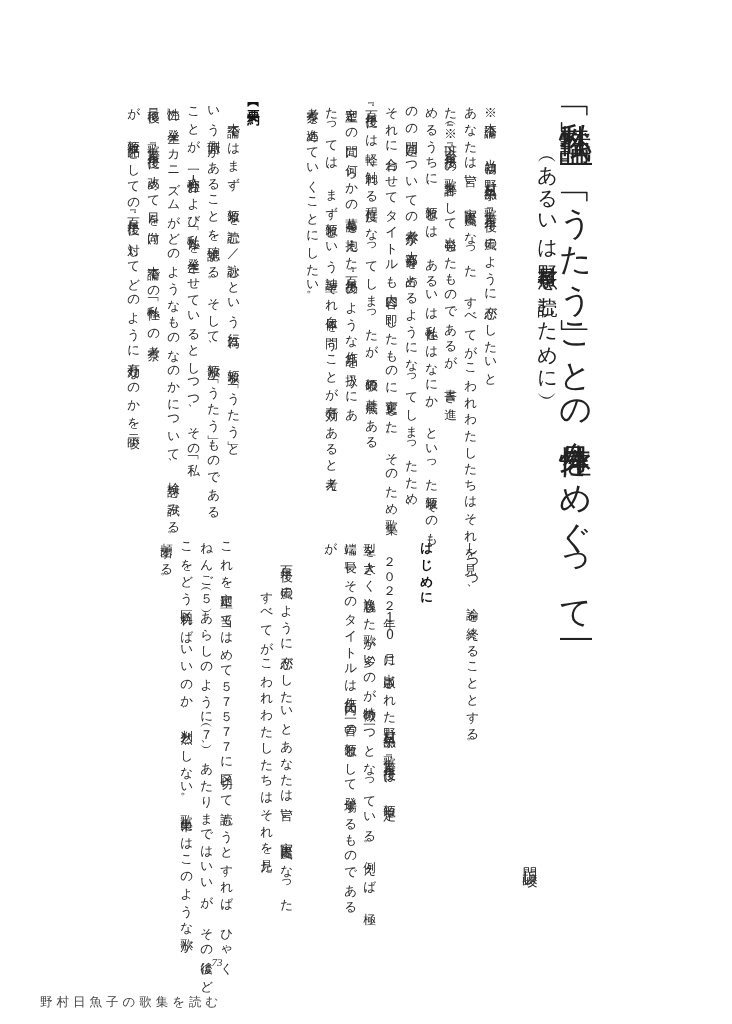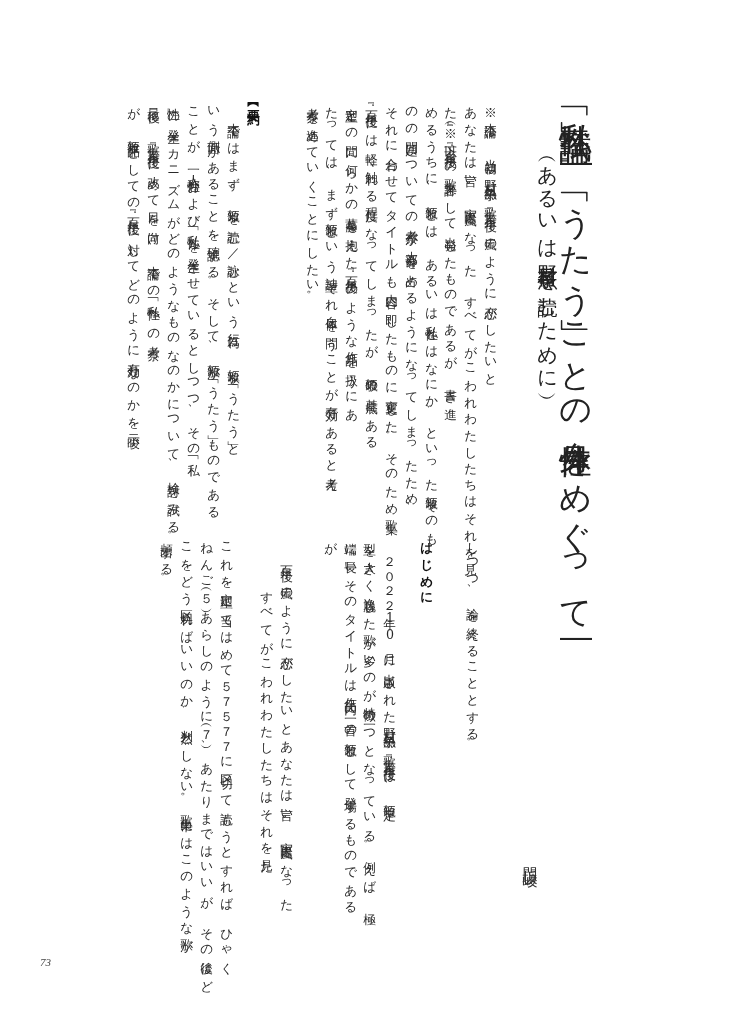--- a/index.html
+++ b/index.html
@@ -82,13 +82,14 @@
   <div class="vcol" style="left:260px; top:583px;">すべてがこわれわたしたちはそれを見た</div>
 
   <div class="vcol" style="left:220px; top:533px;">これを定型に当てはめて５７５７７に区切って読もうとすれば、ひゃく</div>
   <div class="vcol" style="left:200px; top:533px;">ねんご（５）あらしのように（７）、あたりまではいいが、その後はど</div>
   <div class="vcol" style="left:180px; top:533px;">こをどう区切ればいいのか、判然としない。歌集中にはこのような歌が</div>
   <div class="vcol" style="left:160px; top:533px;">頻出する。</div>
 </div>
 
 <div class="footer">
   <span class="page-no">73</span>
+  <span class="running">野村日魚子の歌集を読む</span>
 </div>
 
 </body></html>

